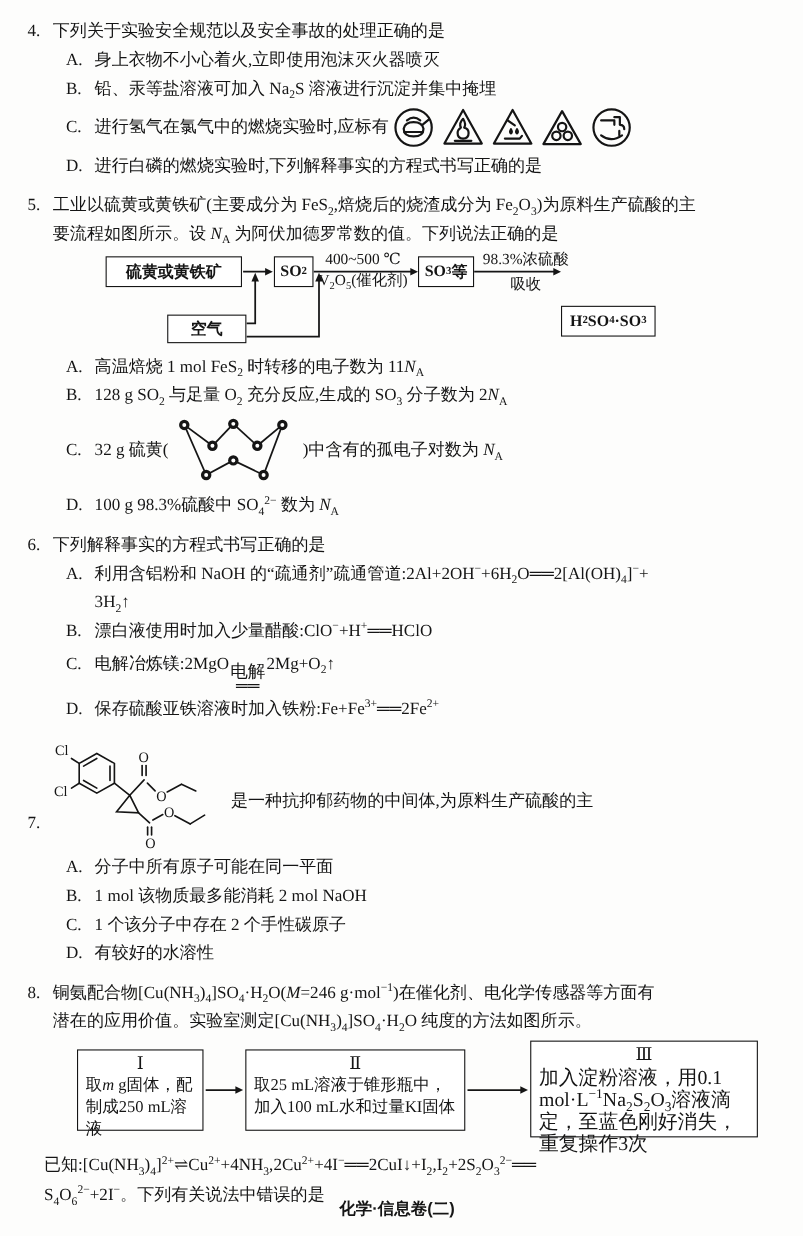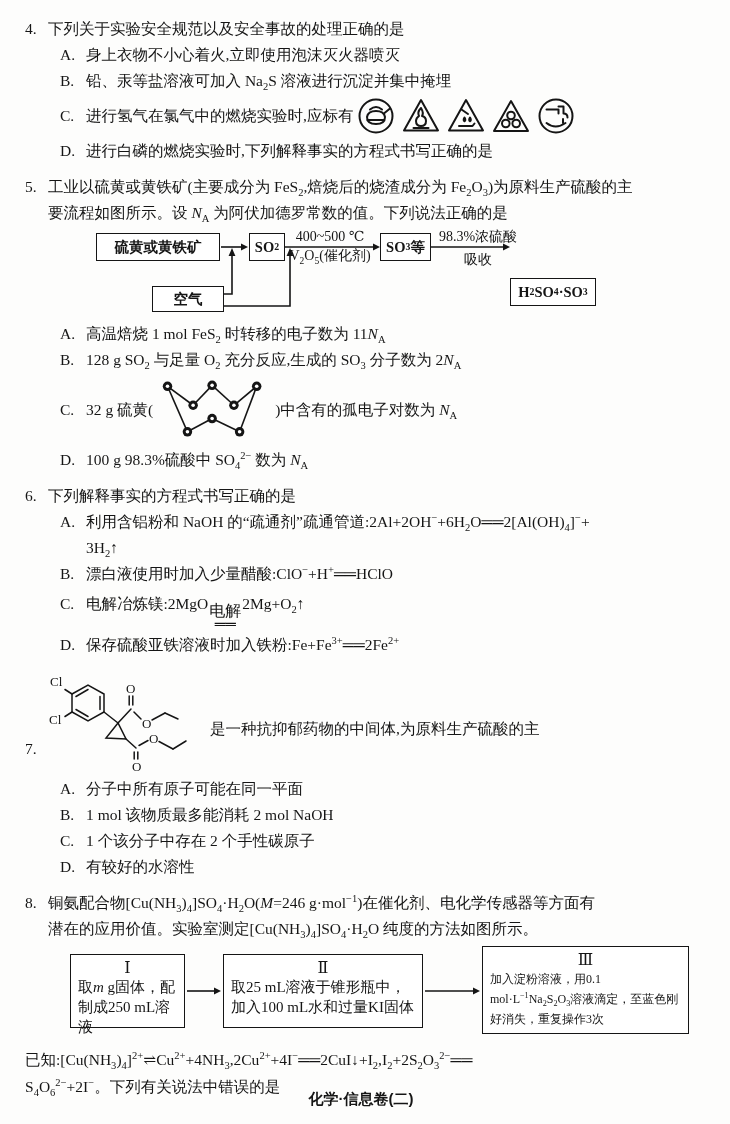--- a/index.html
+++ b/index.html
@@ -44,21 +44,21 @@
   .q7svg line,.q7svg path{stroke:#151515;stroke-width:1.5;fill:none;stroke-linecap:round;}
   .q7stem{margin-top:48px;line-height:26px;}
   
   .flow2{position:relative;height:96px;margin:4px 0 4px 45px;width:625px;}
   .pbox{position:absolute;border:1.7px solid #151515;background:#fff;box-sizing:border-box;padding:3px 7px 2px 7px;}
   .ptitle{text-align:center;font-size:16px;line-height:19px;}
   .ptext{font-size:15px;line-height:20px;}
   .flines2{position:absolute;left:0;top:0;width:625px;height:96px;}
   .flines2 line{stroke:#151515;stroke-width:1.6;}
   .flines2 polygon{fill:#151515;}
-  .known{line-height:27px;}
+  .known{margin-left:15px;line-height:27px;}
   .footer{position:absolute;left:0;top:1090px;width:722px;text-align:center;
           font-weight:bold;font-size:15px;font-family:"Liberation Sans","DejaVu Sans",sans-serif;}
 </style>
 </head>
 <body>
 
 <div class="page">
 
   <section class="q">
     <div class="qhead">
@@ -309,21 +309,21 @@
       <div class="pbox" style="left:0;top:8px;width:115px;height:74px;">
         <div class="ptitle">Ⅰ</div>
         <div class="ptext">取<i>m</i> g固体，配制成250 mL溶液</div>
       </div>
       <div class="pbox" style="left:153px;top:8px;width:200px;height:74px;">
         <div class="ptitle">Ⅱ</div>
         <div class="ptext">取25 mL溶液于锥形瓶中，加入100 mL水和过量KI固体</div>
       </div>
       <div class="pbox" style="left:412px;top:0;width:207px;height:88px;">
         <div class="ptitle">Ⅲ</div>
-        <div class="ptext" style="font-size:12px;">加入淀粉溶液，用0.1 mol·L<sup>−1</sup>Na<sub>2</sub>S<sub>2</sub>O<sub>3</sub>溶液滴定，至蓝色刚好消失，重复操作3次</div>
+        <div class="ptext" style="font-size:18px;">加入淀粉溶液，用0.1 mol·L<sup>−1</sup>Na<sub>2</sub>S<sub>2</sub>O<sub>3</sub>溶液滴定，至蓝色刚好消失，重复操作3次</div>
       </div>
     </div>
 
     <div class="known">
       <div>已知:[Cu(NH<sub>3</sub>)<sub>4</sub>]<sup>2+</sup>⇌Cu<sup>2+</sup>+4NH<sub>3</sub>,2Cu<sup>2+</sup>+4I<sup>−</sup>══2CuI↓+I<sub>2</sub>,I<sub>2</sub>+2S<sub>2</sub>O<sub>3</sub><sup>2−</sup>══</div>
       <div>S<sub>4</sub>O<sub>6</sub><sup>2−</sup>+2I<sup>−</sup>。下列有关说法中错误的是</div>
     </div>
   </section>
 
   <div class="footer">化学·信息卷(二)</div>

